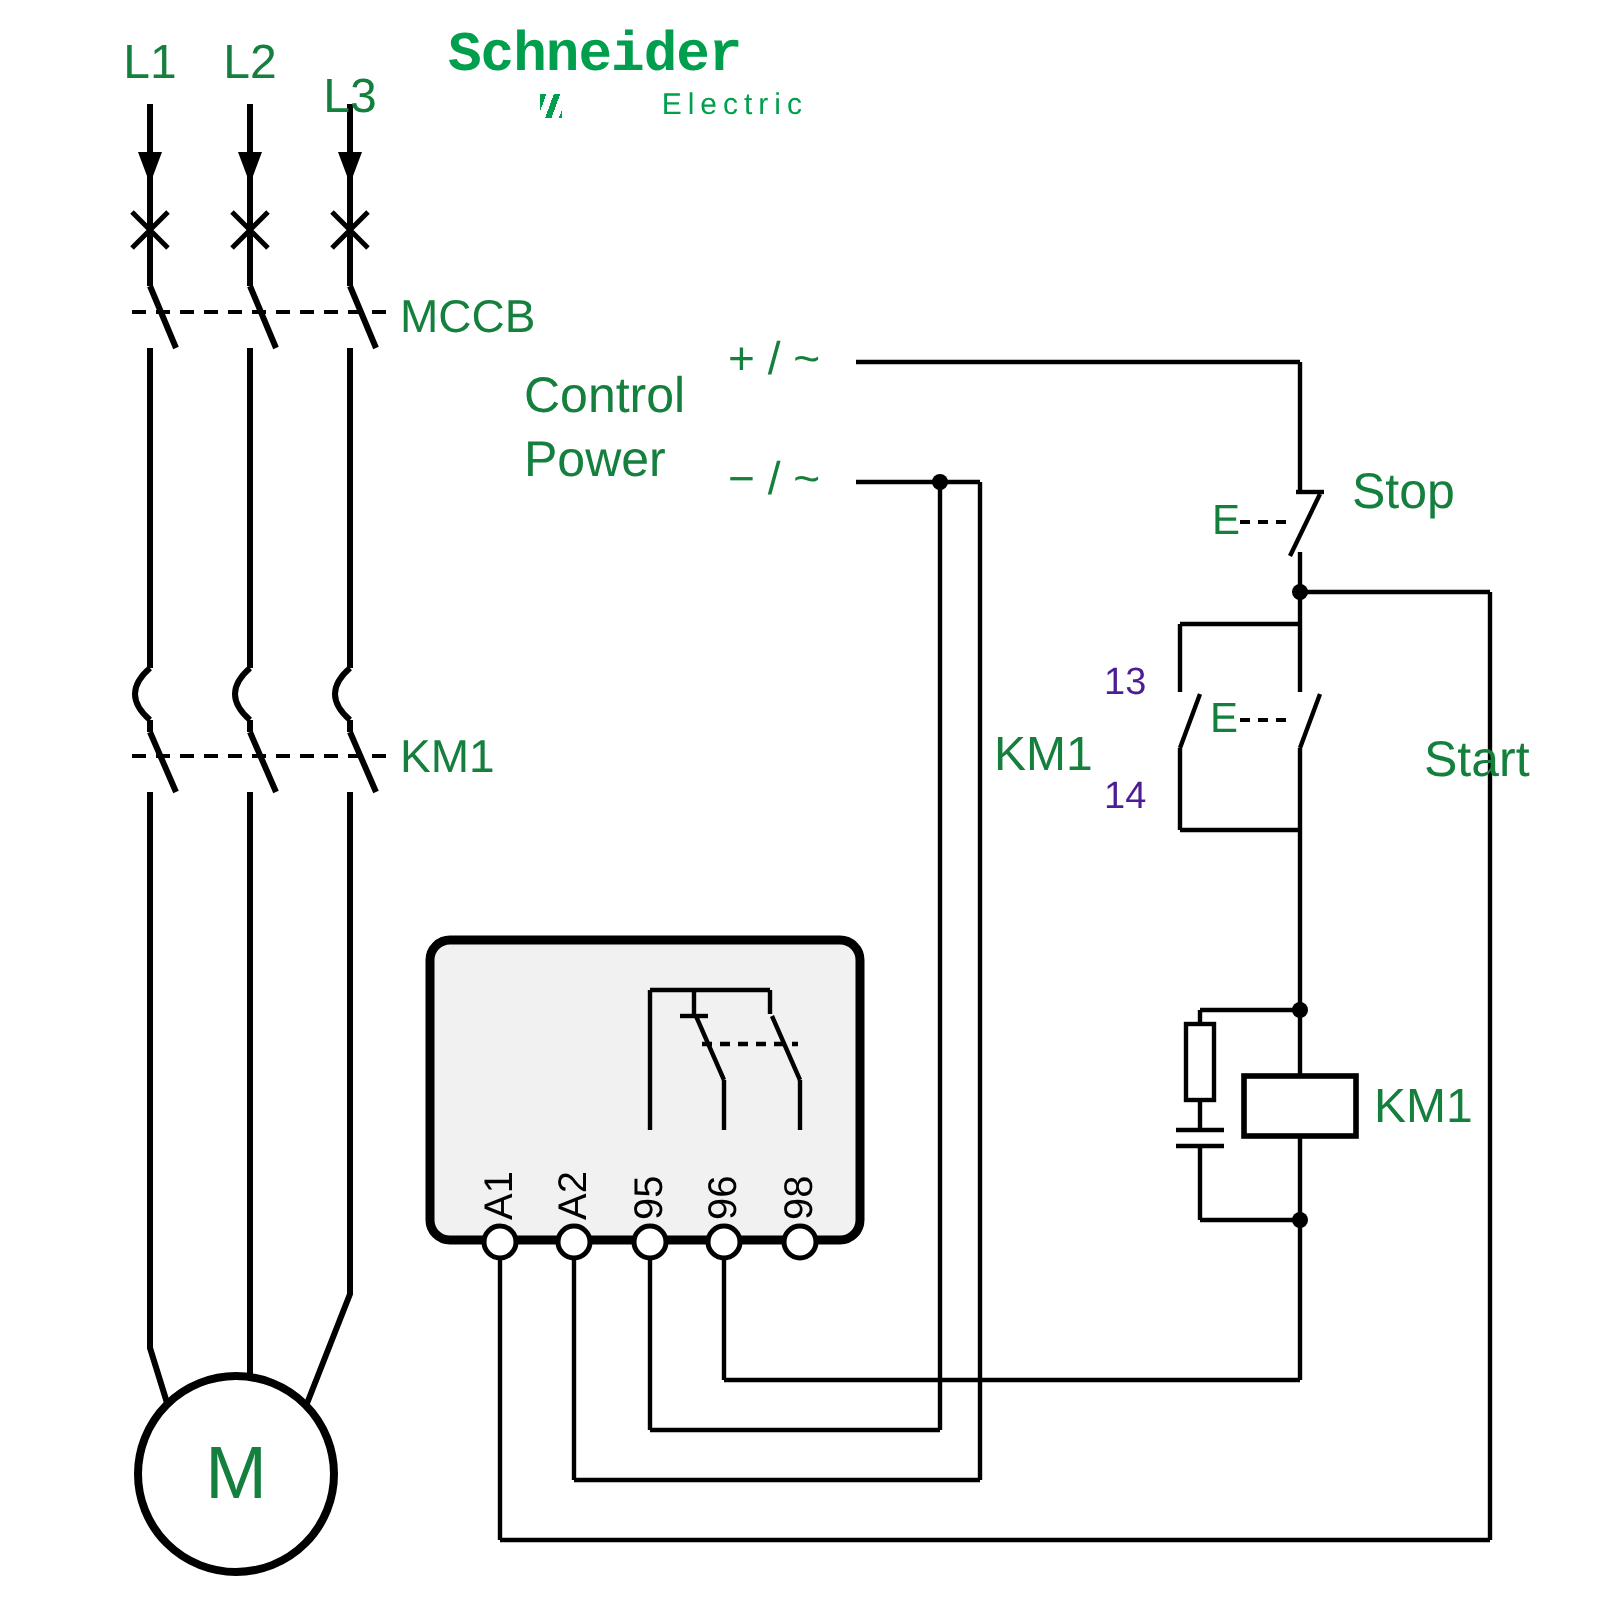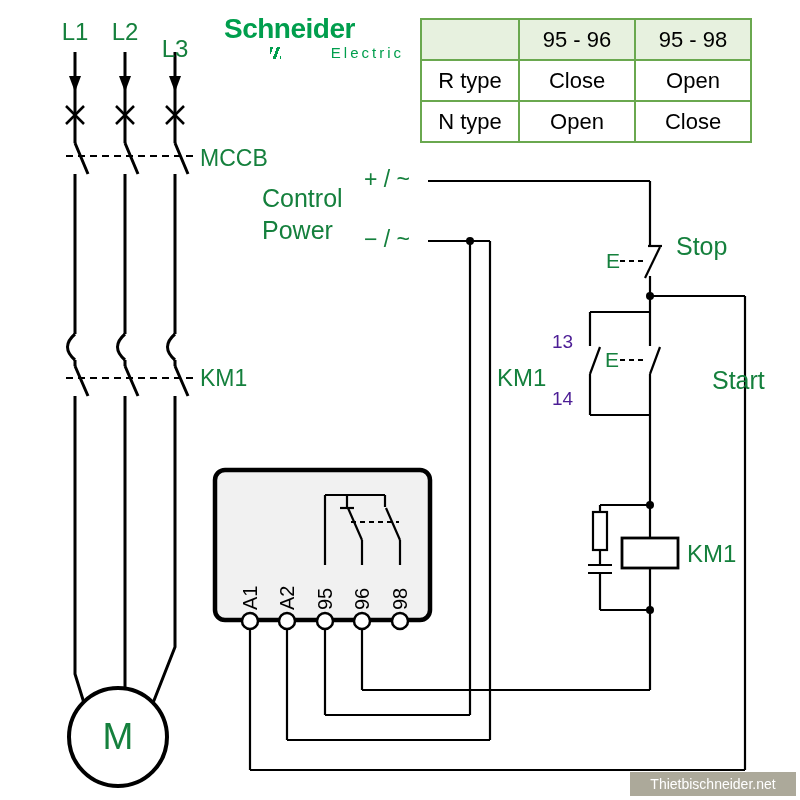--- a/index.html
+++ b/index.html
@@ -10,21 +10,21 @@
   .lbl.center{text-align:center;}
   .phase{font-size:24px;}
   .big{font-size:25px;}
   .mid{font-size:23px;}
   .sm{font-size:21px;}
   .num{font-size:19px;color:#4c1d95;}
   .kmaux{font-size:24px;}
   .motor-m{font-size:37px;}
   
   .logo{position:absolute;left:224px;top:14px;width:180px;}
-  .logo .brand{font-size:28px;font-weight:bold;color:#009E4D;letter-spacing:-0.5px;line-height:30px;}
+  .logo .brand{font-size:28px;font-weight:bold;color:#009E4D;letter-spacing:-0.5px;line-height:30px;font-family:Liberation Mono, monospace;}
   .logo .subrow{margin-left:46px;display:flex;align-items:center;gap:45px;}
   .logo .mark{display:inline-block;width:13px;height:12px;margin-right:5px;
               background:repeating-linear-gradient(110deg,#009E4D 0 3px,#ffffff 3px 6.5px);}
   .logo .sub{font-size:15px;letter-spacing:3px;color:#009E4D;}
   
   .tbl{position:absolute;left:420px;top:18px;border-collapse:collapse;}
   .tbl td{border:2px solid #6aa84f;width:112px;height:37px;text-align:center;
           font-size:22px;background:#fff;}
   .tbl td.c0{width:94px;}
   .tbl tr.hd td{background:#e7f1df;}
@@ -138,35 +138,15 @@
   <div class="tlabel" style="left:378px;top:578px;">98</div>
 
   <div class="logo">
     <div class="brand">Schneider</div>
     <div class="subrow">
       <span class="mark"></span>
       <span class="sub">Electric</span>
     </div>
   </div>
 
-  <table class="tbl">
-    <tbody>
-        <tr class="hd">
-      <td class="c0"></td>
-      <td>95 - 96</td>
-      <td>95 - 98</td>
-    </tr>
-    <tr>
-      <td class="c0">R type</td>
-      <td>Close</td>
-      <td>Open</td>
-    </tr>
-    <tr>
-      <td class="c0">N type</td>
-      <td>Open</td>
-      <td>Close</td>
-    </tr>
-  </tbody>
-    </table>
 
-  <div class="watermark">Thietbischneider.net</div>
 
 </div>
 
 </body></html>

